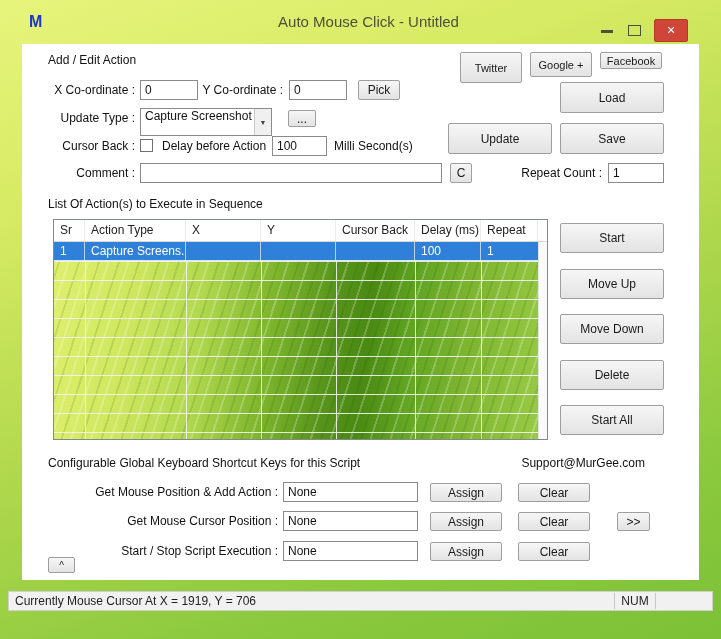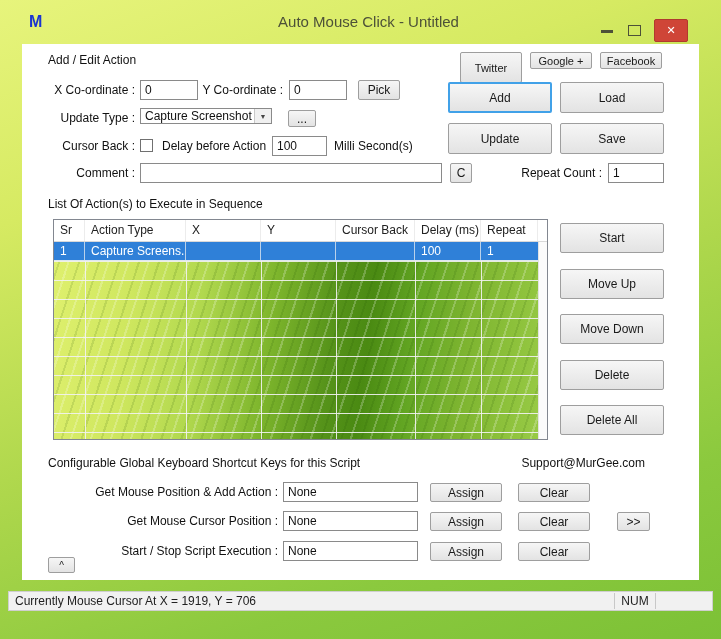--- a/index.html
+++ b/index.html
@@ -30,21 +30,21 @@
     position:absolute; height:20px; border:1px solid #8a8a8a; background:#fff;
     font-family:"Liberation Sans", sans-serif; font-size:12px; padding:1px 4px; color:#111;
   }
   .btn {
     position:absolute; background:linear-gradient(#f6f6f6, #e3e3e3); border:1px solid #9e9e9e;
     border-radius:2px; font-size:12px; color:#1a1a1a; display:flex; align-items:center; justify-content:center;
     cursor:default;
   }
   .btn.small { font-size:11px; }
   .btn.primary { border:2px solid #41a1e8; }
-  .combo { position:absolute; height:16px; background:#fff; border:1px solid #8a8a8a; display:flex; align-items:flex-end; }
+  .combo { position:absolute; height:28px; background:#fff; border:1px solid #8a8a8a; display:flex; align-items:flex-start; }
   .combo .txt { flex:1; font-size:12px; padding-left:4px; color:#111; white-space:nowrap; overflow:hidden; }
   .combo .arrow { width:17px; height:100%; display:flex; align-items:center; justify-content:center;
     border-left:1px solid #c8c8c8; background:#f0f0f0; font-size:7px; color:#444; }
   .cb { position:absolute; width:13px; height:13px; background:#fff; border:1px solid #707070; }
   
   .table { position:absolute; left:31px; top:175px; width:495px; height:221px; border:1px solid #828790; background:#ef4444; }
   .thead { display:flex; height:22px; background:#fff; border-bottom:1px solid #d9d9d9; }
   .th { font-size:12px; color:#222; line-height:21px; padding-left:6px; border-right:1px solid #ececec; overflow:hidden; white-space:nowrap; }
   .th.filler { flex:1; border-right:none; }
   .tbody {
@@ -97,21 +97,21 @@
     <div class="ctl-close">
       <span>✕</span>
     </div>
   </div>
 
   <div class="client">
 
     <div class="lbl" style="left:26px; top:6px;">Add / Edit Action</div>
 
     <div class="btn small" style="left:438px; top:8px; width:62px; height:31px;">Twitter</div>
-    <div class="btn small" style="left:508px; top:8px; width:62px; height:17px;">Google +</div>
+    <div class="btn small" style="left:508px; top:8px; width:62px; height:25px;">Google +</div>
     <div class="btn small" style="left:578px; top:8px; width:62px; height:17px;">Facebook</div>
 
     <div class="lbl rlbl" style="left:18px; top:36px; width:95px;">X Co-ordinate :</div>
     <input class="tb" style="left: 118px; top: 36px; width: 58px;" value="0">
     <div class="lbl rlbl" style="left:166px; top:36px; width:95px;">Y Co-ordinate :</div>
     <input class="tb" style="left: 267px; top: 36px; width: 58px;" value="0">
     <div class="btn" style="left:336px; top:36px; width:42px; height:20px;">Pick</div>
 
     <div class="lbl rlbl" style="left:18px; top:64px; width:95px;">Update Type :</div>
     <div class="combo" style="left:118px; top:64px; width:132px;">
@@ -125,21 +125,20 @@
     <div class="lbl" style="left:140px; top:92px;">Delay before Action</div>
     <input class="tb" style="left: 250px; top: 92px; width: 55px;" value="100">
     <div class="lbl" style="left:312px; top:92px;">Milli Second(s)</div>
 
     <div class="lbl rlbl" style="left:18px; top:119px; width:95px;">Comment :</div>
     <input class="tb" style="left: 118px; top: 119px; width: 302px;" value="">
     <div class="btn" style="left:428px; top:119px; width:22px; height:20px;">C</div>
     <div class="lbl rlbl" style="left:488px; top:119px; width:92px;">Repeat Count :</div>
     <input class="tb" style="left: 586px; top: 119px; width: 56px;" value="1">
 
-    <div class="btn primary" style="left:426px; top:38px; width:104px; height:31px;">Add</div>
     <div class="btn" style="left:538px; top:38px; width:104px; height:31px;">Load</div>
     <div class="btn" style="left:426px; top:79px; width:104px; height:31px;">Update</div>
     <div class="btn" style="left:538px; top:79px; width:104px; height:31px;">Save</div>
 
     <div class="lbl" style="left:26px; top:150px;">List Of Action(s) to Execute in Sequence</div>
 
     <div class="table">
       <div class="thead">
         <div class="th" style="width:31px;">Sr</div>
         <div class="th" style="width:101px;">Action Type</div>
@@ -162,21 +161,21 @@
           <div class="td" style="width:57px; border-right:none;">1</div>
         </div>
         <div class="scrollstrip"></div>
       </div>
     </div>
 
     <div class="btn" style="left:538px; top:179px; width:104px; height:30px;">Start</div>
     <div class="btn" style="left:538px; top:225px; width:104px; height:30px;">Move Up</div>
     <div class="btn" style="left:538px; top:270px; width:104px; height:30px;">Move Down</div>
     <div class="btn" style="left:538px; top:316px; width:104px; height:30px;">Delete</div>
-    <div class="btn" style="left:538px; top:361px; width:104px; height:30px;">Delete All</div>
+    <div class="btn" style="left:538px; top:361px; width:104px; height:30px;">Start All</div>
 
     <div class="lbl" style="left:26px; top:409px;">Configurable Global Keyboard Shortcut Keys for this Script</div>
     <div class="lbl" style="right:54px; top:409px;">Support@MurGee.com</div>
 
     <div class="lbl rlbl" style="left:26px; top:438px; width:230px;">Get Mouse Position &amp; Add Action :</div>
     <input class="tb" style="left: 261px; top: 438px; width: 135px;" value="None">
     <div class="btn" style="left:408px; top:439px; width:72px; height:19px;">Assign</div>
     <div class="btn" style="left:496px; top:439px; width:72px; height:19px;">Clear</div>
 
     <div class="lbl rlbl" style="left:26px; top:467px; width:230px;">Get Mouse Cursor Position :</div>

